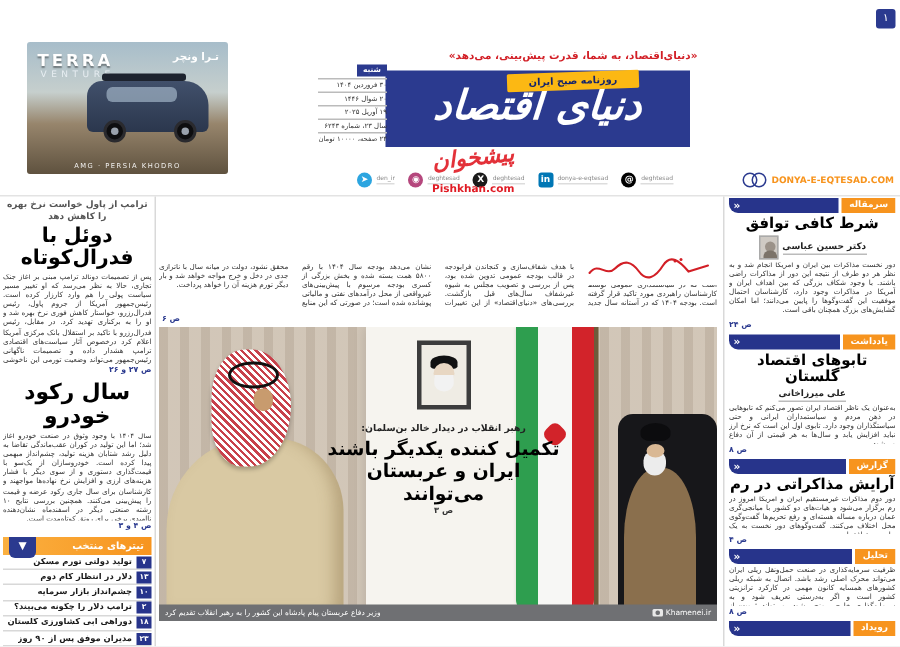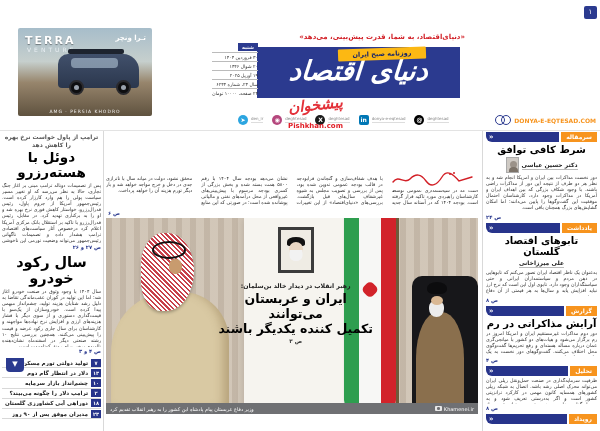--- a/index.html
+++ b/index.html
@@ -191,29 +191,30 @@
 
   <div class="watermark-fa">پیشخوان</div>
   <div class="watermark-en ltr">Pishkhan.com</div>
 
   <div class="hdiv"></div>
   <div class="vdiv v1"></div>
   <div class="vdiv v2"></div>
 
   <div class="lc">
     <div class="kicker">ترامپ از پاول خواست نرخ بهره را کاهش دهد</div>
-    <div class="h1a">دوئل با هسته‌رزرو</div>
+    <div class="h1a">دوئل با فدرال‌کوتاه</div>
     <div class="tinybody" style="height:60px;overflow:hidden;">پس از تصمیمات دونالد ترامپ مبنی بر آغاز جنگ تجاری، حالا به نظر می‌رسد که او تغییر مسیر سیاست پولی را هم وارد کارزار کرده است. رئیس‌جمهور آمریکا از جروم پاول، رئیس فدرال‌رزرو، خواستار کاهش فوری نرخ بهره شد و او را به برکناری تهدید کرد. در مقابل، رئیس فدرال‌رزرو با تاکید بر استقلال بانک مرکزی آمریکا اعلام کرد درخصوص آثار سیاست‌های اقتصادی ترامپ هشدار داده و تصمیمات ناگهانی رئیس‌جمهور می‌تواند وضعیت تورمی این ناخوشی را جدی‌تر کند.</div>
     <div class="pageref">ص ۲۷ و ۲۶</div>
 
     <div class="h1b">سال رکود خودرو</div>
     <div class="tinybody" style="height:58px;overflow:hidden;">سال ۱۴۰۴ با وجود وثوق در صنعت خودرو آغاز شد؛ اما این تولید در کوران عقب‌ماندگی تقاضا به دلیل رشد شتابان هزینه تولید، چشم‌انداز مبهمی پیدا کرده است. خودروسازان از یک‌سو با قیمت‌گذاری دستوری و از سوی دیگر با فشار هزینه‌های ارزی و افزایش نرخ نهاده‌ها مواجهند و کارشناسان برای سال جاری رکود عرضه و قیمت را پیش‌بینی می‌کنند. همچنین بررسی نتایج ۱۰ رشته صنعتی دیگر در اسفندماه نشان‌دهنده ناامیدی برخی برای رونق کوتاه‌مدت است.</div>
     <div class="pageref">ص ۴ و ۳</div>
 
     <div class="picks">
+      <div class="picks-head">تیترهای منتخب</div>
       <div class="picks-chevron">▼</div>
       <div class="pick">
         <span class="num">۷</span>
         <span class="lbl">تولید دولتی تورم مسکن</span>
       </div>
       <div class="pick">
         <span class="num">۱۳</span>
         <span class="lbl">دلار در انتظار گام دوم</span>
       </div>
       <div class="pick">
@@ -267,22 +268,22 @@
       <div class="turban"></div>
     </div>
     <div class="prince">
       <div class="robe"></div>
       <div class="shemagh"></div>
       <div class="agal"></div>
       <div class="face"></div>
     </div>
     <div class="photo-cap">
       <div class="pk">رهبر انقلاب در دیدار خالد بن‌سلمان:</div>
+      <div class="pl">تکمیل کننده یکدیگر باشند</div>
       <div class="pl">ایران و عربستان می‌توانند</div>
-      <div class="pl">تکمیل کننده یکدیگر باشند</div>
       <div class="pr">ص ۳</div>
     </div>
     <div class="credit-bar">
       <span class="cred ltr">
         <span class="cam"></span>
         <span>Khamenei.ir</span>
       </span>
       <span class="cap">وزیر دفاع عربستان پیام پادشاه این کشور را به رهبر انقلاب تقدیم کرد</span>
     </div>
   </div>

